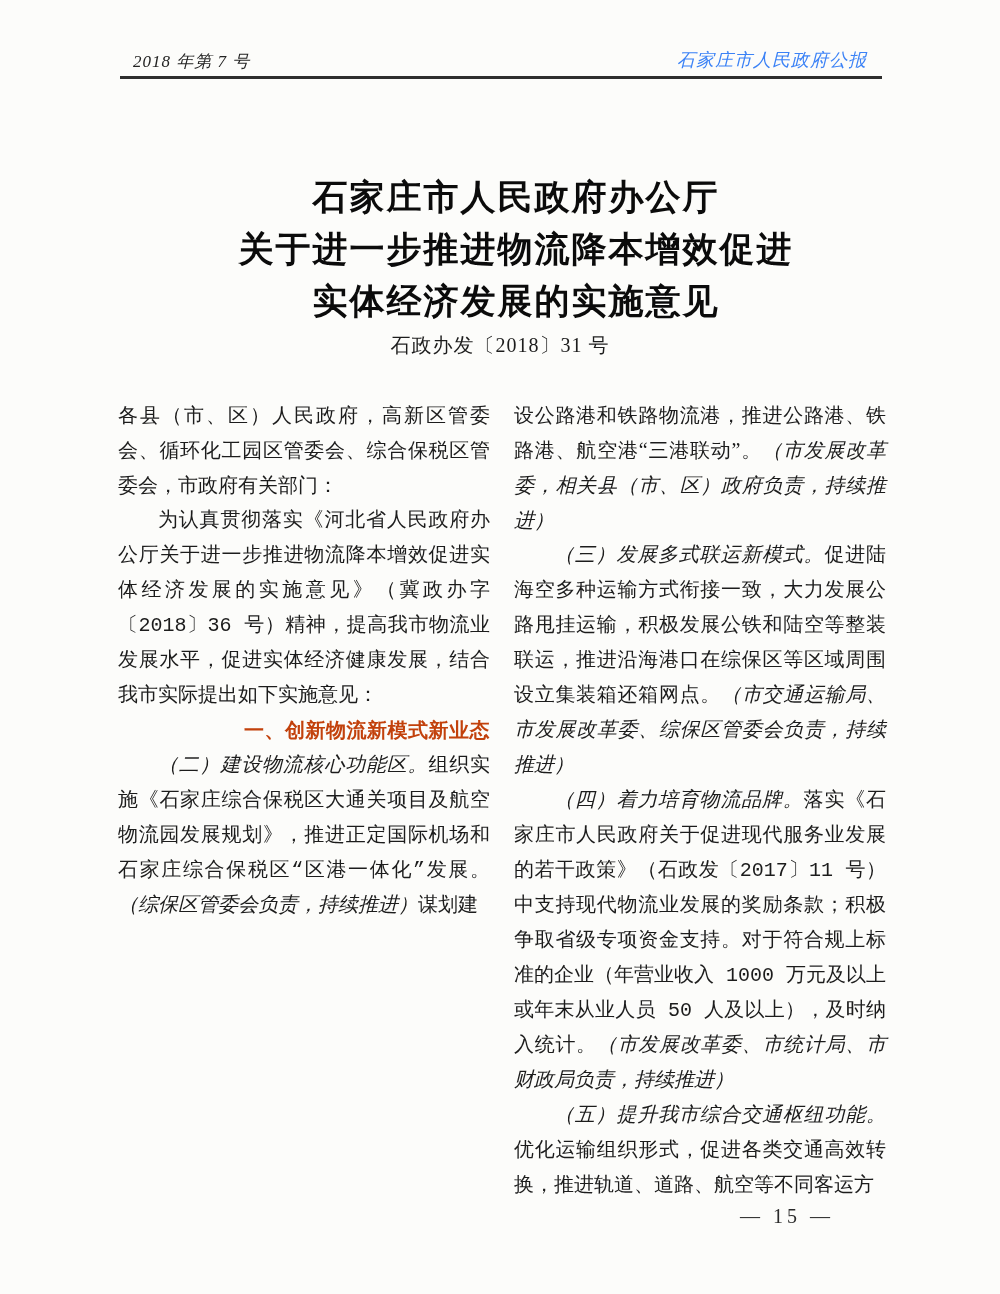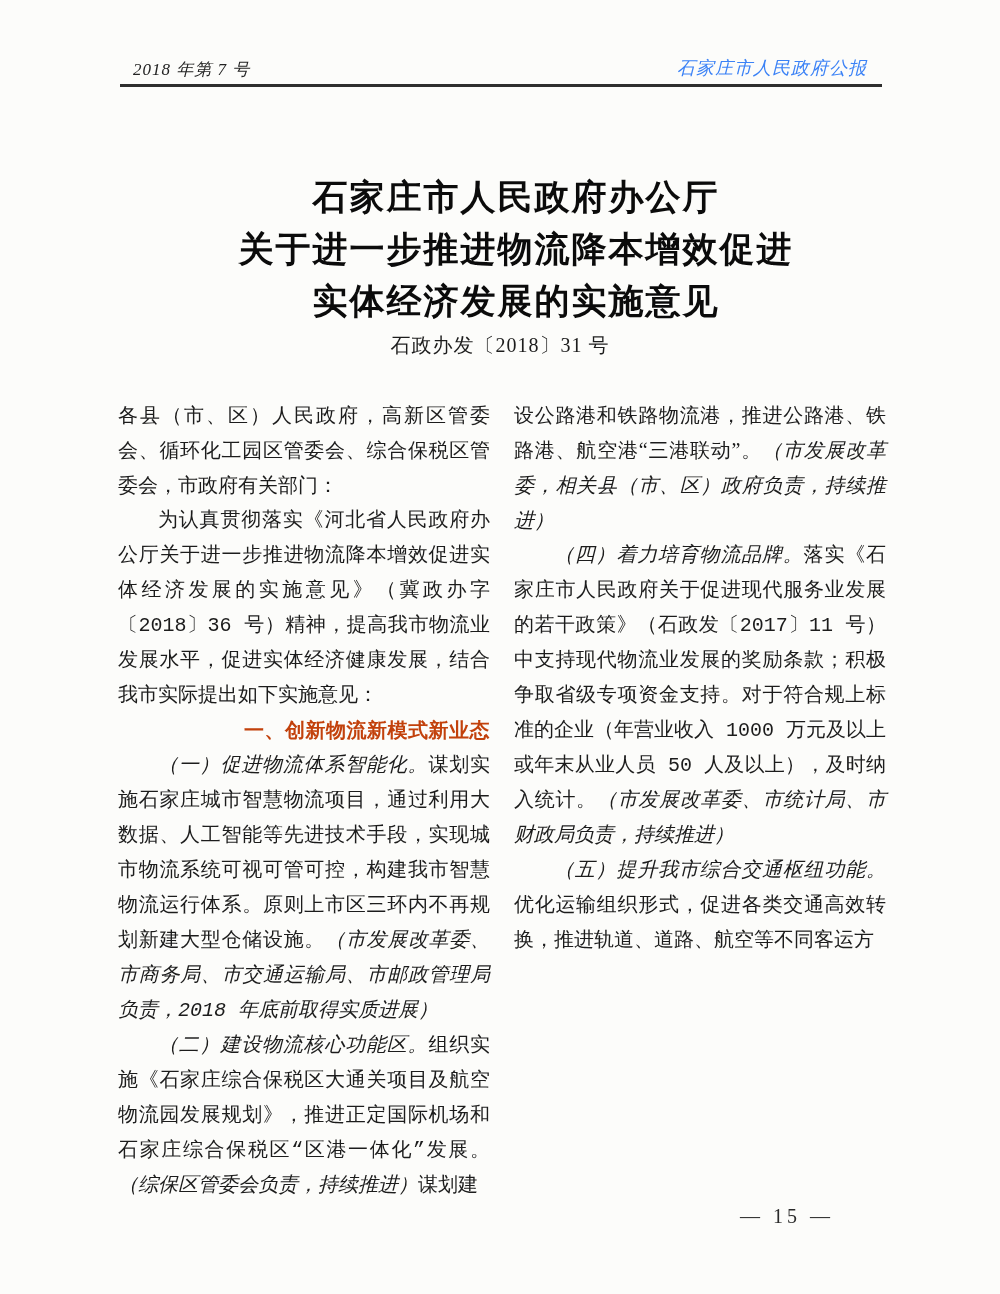--- a/index.html
+++ b/index.html
@@ -10,21 +10,21 @@
   .page{
     position:relative;
     width:1000px;
     height:1294px;
     margin:0 auto;
     background:#fcfcfa;
     color:#1c1c1c;
     overflow:hidden;
   }
   
-  .running-head{position:absolute;top:8px;left:0;width:100%;height:80px;}
+  .running-head{position:absolute;top:0;left:0;width:100%;height:80px;}
   .issue-no{
     position:absolute;left:133px;top:50px;
     font-size:17px;font-style:italic;color:#222;
     letter-spacing:1px;
   }
   .pub-name{
     position:absolute;right:133px;top:48px;
     font-size:18px;font-style:italic;color:#3b82f6;
     letter-spacing:1px;
   }
@@ -87,25 +87,25 @@
     <div>实体经济发展的实施意见</div>
   </h1>
 
   <div class="doc-number">石政办发〔2018〕31 号</div>
 
   <div class="columns">
     <div class="col" id="col-left">
         <div class="para"><span class="run-song">各县（市、区）人民政府，高新区管委会、循环化工园区管委会、综合保税区管委会，市政府有关部门：</span></div>
         <div class="para indent"><span class="run-song">为认真贯彻落实《河北省人民政府办公厅关于进一步推进物流降本增效促进实体经济发展的实施意见》（冀政办字〔2018〕36 号）精神，提高我市物流业发展水平，促进实体经济健康发展，结合我市实际提出如下实施意见：</span></div>
         <div class="para indent heading"><span class="run-hei">一、创新物流新模式新业态</span></div>
-        <div class="para indent"><span class="run-kai">（一）促进物流体系智能化。</span><span class="run-song">谋划实施石家庄城市智慧物流项目，通过利用大数据、人工智能等先进技术手段，实现城市物流系统可视可管可控，构建我市智慧物流运行体系。原则上市区三环内不再规划新建大型仓储设施。</span><span class="run-kai">（市发展改革委、市商务局、市交通运输局、市邮政管理局负责，2018 年底前取得实质进展）</span></div>
         <div class="para indent"><span class="run-kai">（二）建设物流核心功能区。</span><span class="run-song">组织实施《石家庄综合保税区大通关项目及航空物流园发展规划》，推进正定国际机场和石家庄综合保税区“区港一体化”发展。</span><span class="run-kai">（综保区管委会负责，持续推进）</span><span class="run-song">谋划建</span></div>
       </div>
     <div class="col" id="col-right">
         <div class="para"><span class="run-song">设公路港和铁路物流港，推进公路港、铁路港、航空港“三港联动”。</span><span class="run-kai">（市发展改革委，相关县（市、区）政府负责，持续推进）</span></div>
+        <div class="para indent"><span class="run-kai">（三）发展多式联运新模式。</span><span class="run-song">促进陆海空多种运输方式衔接一致，大力发展公路甩挂运输，积极发展公铁和陆空等整装联运，推进沿海港口在综保区等区域周围设立集装箱还箱网点。</span><span class="run-kai">（市交通运输局、市发展改革委、综保区管委会负责，持续推进）</span></div>
         <div class="para indent"><span class="run-kai">（四）着力培育物流品牌。</span><span class="run-song">落实《石家庄市人民政府关于促进现代服务业发展的若干政策》（石政发〔2017〕11 号）中支持现代物流业发展的奖励条款；积极争取省级专项资金支持。对于符合规上标准的企业（年营业收入 1000 万元及以上或年末从业人员 50 人及以上），及时纳入统计。</span><span class="run-kai">（市发展改革委、市统计局、市财政局负责，持续推进）</span></div>
         <div class="para indent"><span class="run-kai">（五）提升我市综合交通枢纽功能。</span><span class="run-song">优化运输组织形式，促进各类交通高效转换，推进轨道、道路、航空等不同客运方</span></div>
       </div>
   </div>
 
   <div class="page-footer">— 15 —</div>
 
 </div>
 
 </body></html>

